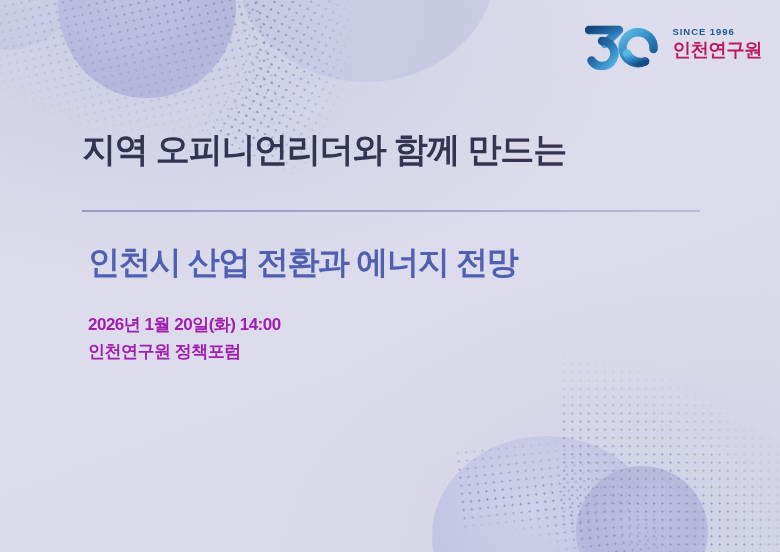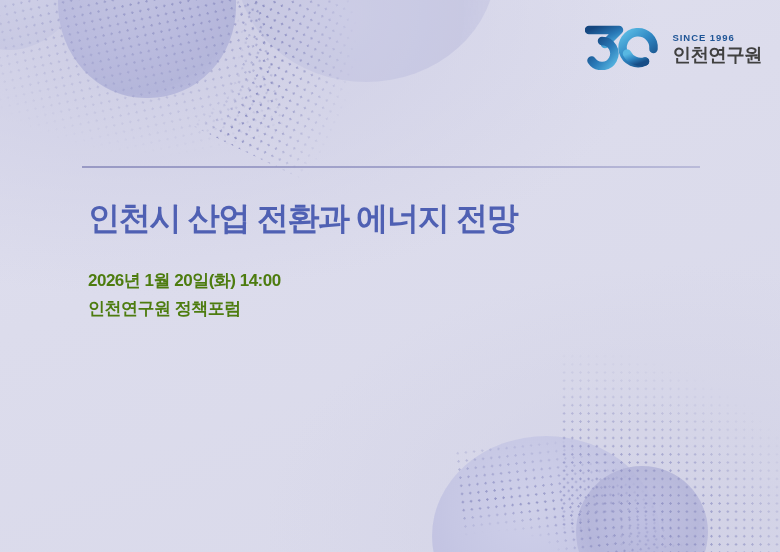--- a/index.html
+++ b/index.html
@@ -102,21 +102,21 @@
     -webkit-mask-image: radial-gradient(ellipse 86% 110% at 10% 94%, transparent 42%, #000 58%, rgba(0,0,0,.5) 78%, transparent 96%);
     mask-image: radial-gradient(ellipse 86% 110% at 10% 94%, transparent 42%, #000 58%, rgba(0,0,0,.5) 78%, transparent 96%);
     opacity: .85;
   }
 
   
   .logo {
     position: absolute;
     right: 18px; top: 22px;
     display: flex;
-    align-items: center;
+    align-items: flex-start;
     gap: 9px;
   }
   .logo-mark { display: block; }
   .logo-text {
     display: flex;
     flex-direction: column;
     align-items: flex-start;
     justify-content: center;
     padding-top: 5px;
   }
@@ -124,21 +124,21 @@
     font-size: 9.5px;
     letter-spacing: .95px;
     color: #1f5596;
     font-weight: 600;
     line-height: 1;
     margin-bottom: 4px;
   }
   .logo-name {
     font-size: 18.5px;
     font-weight: 800;
-    color: #404040;
+    color: #be185d;
     line-height: 1;
     letter-spacing: -0.6px;
   }
 
   
   .content {
     position: absolute;
     left: 82px;
     top: 128px;
     width: 630px;
@@ -174,21 +174,21 @@
     color: #4f60b3;
     letter-spacing: -1.3px;
     line-height: 1.2;
   }
   .meta {
     margin: 30px 0 0 6px;
   }
   .meta-line {
     font-size: 17px;
     font-weight: 600;
-    color: #4d7c0f;
+    color: #a21caf;
     letter-spacing: -0.5px;
     line-height: 1.62;
   }
 </style>
 </head>
 <body>
 
 <div id="poster">
 
   <div class="bg-wash"></div>
@@ -225,20 +225,21 @@
       <path d="M60 39.5 A 15.5 15.5 0 1 1 68.5 27" fill="none" stroke="url(#g0)" stroke-width="8.5" stroke-linecap="round"></path>
       <path d="M42 31.5 A 15.5 15.5 0 0 0 60 39.5" fill="none" stroke="url(#g0)" stroke-width="8.5" stroke-linecap="round"></path>
     </svg>
     <div class="logo-text">
       <div class="logo-since">SINCE 1996</div>
       <div class="logo-name">인천연구원</div>
     </div>
   </div>
 
   <div class="content">
+    <h2 class="title-line1">지역 오피니언리더와 함께 만드는</h2>
 
     <hr class="divider">
 
     <div class="subtitle">인천시 산업 전환과 에너지 전망</div>
 
     <div class="meta">
       <div class="meta-line">2026년 1월 20일(화) 14:00</div>
       <div class="meta-line">인천연구원 정책포럼</div>
     </div>
   </div>

